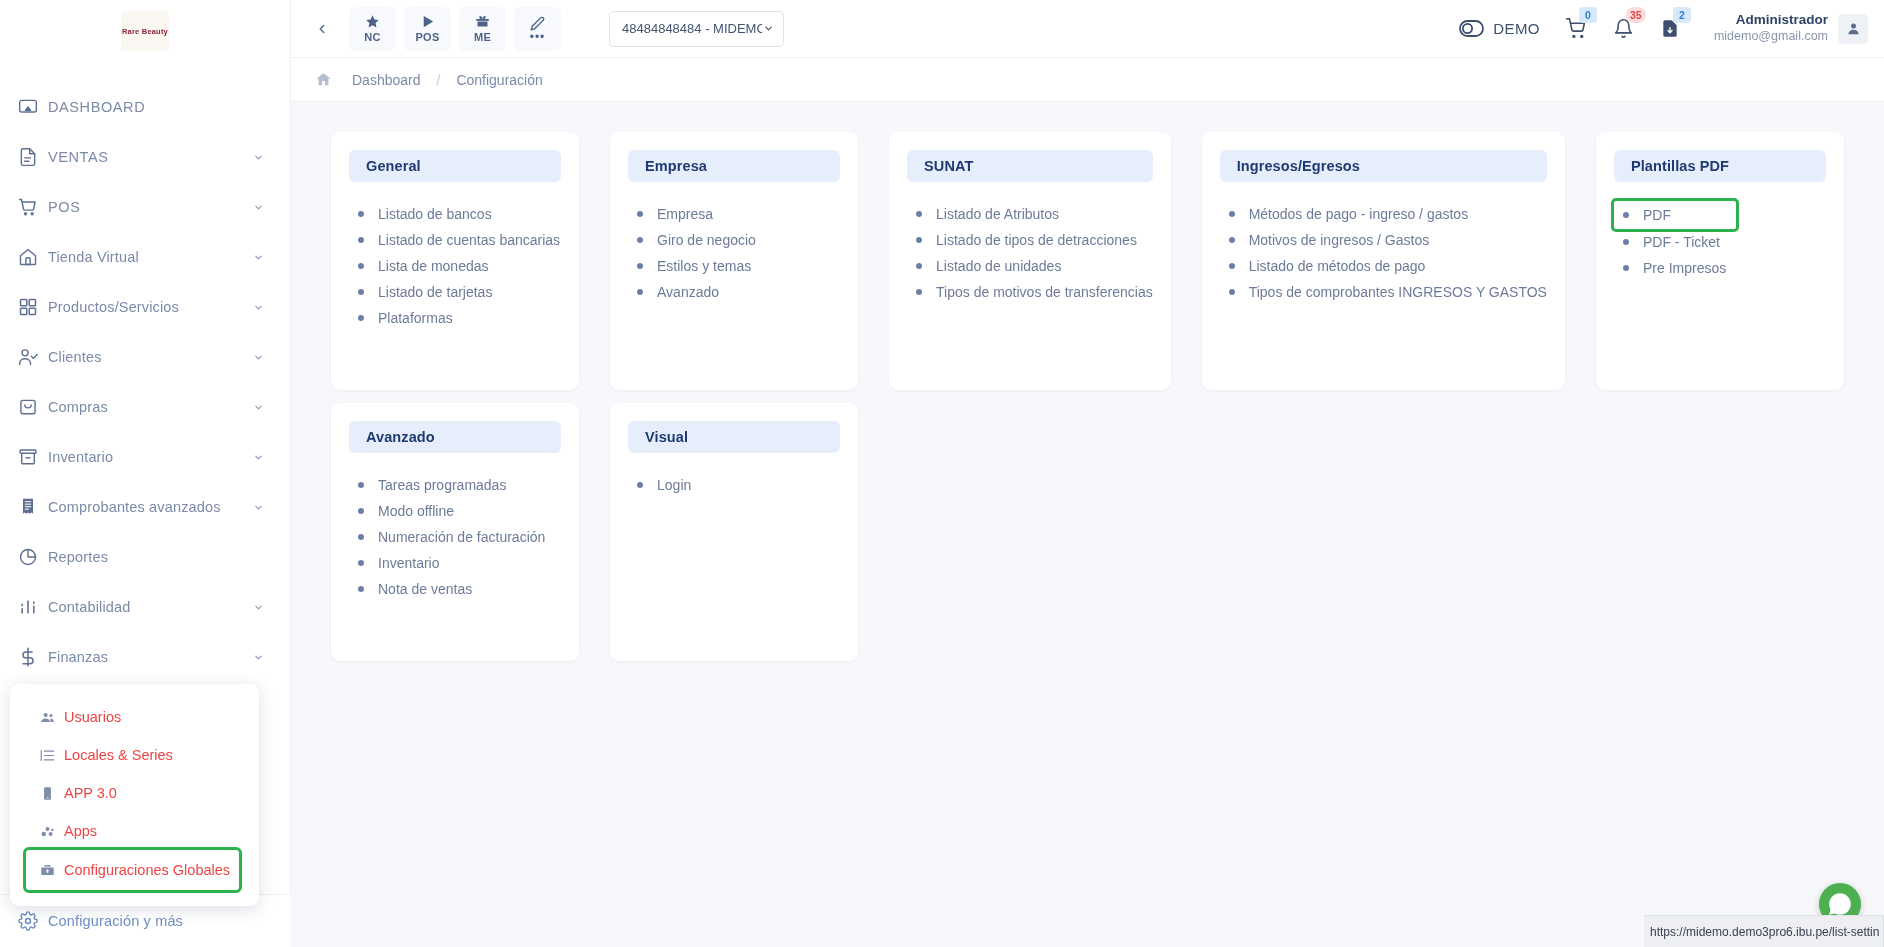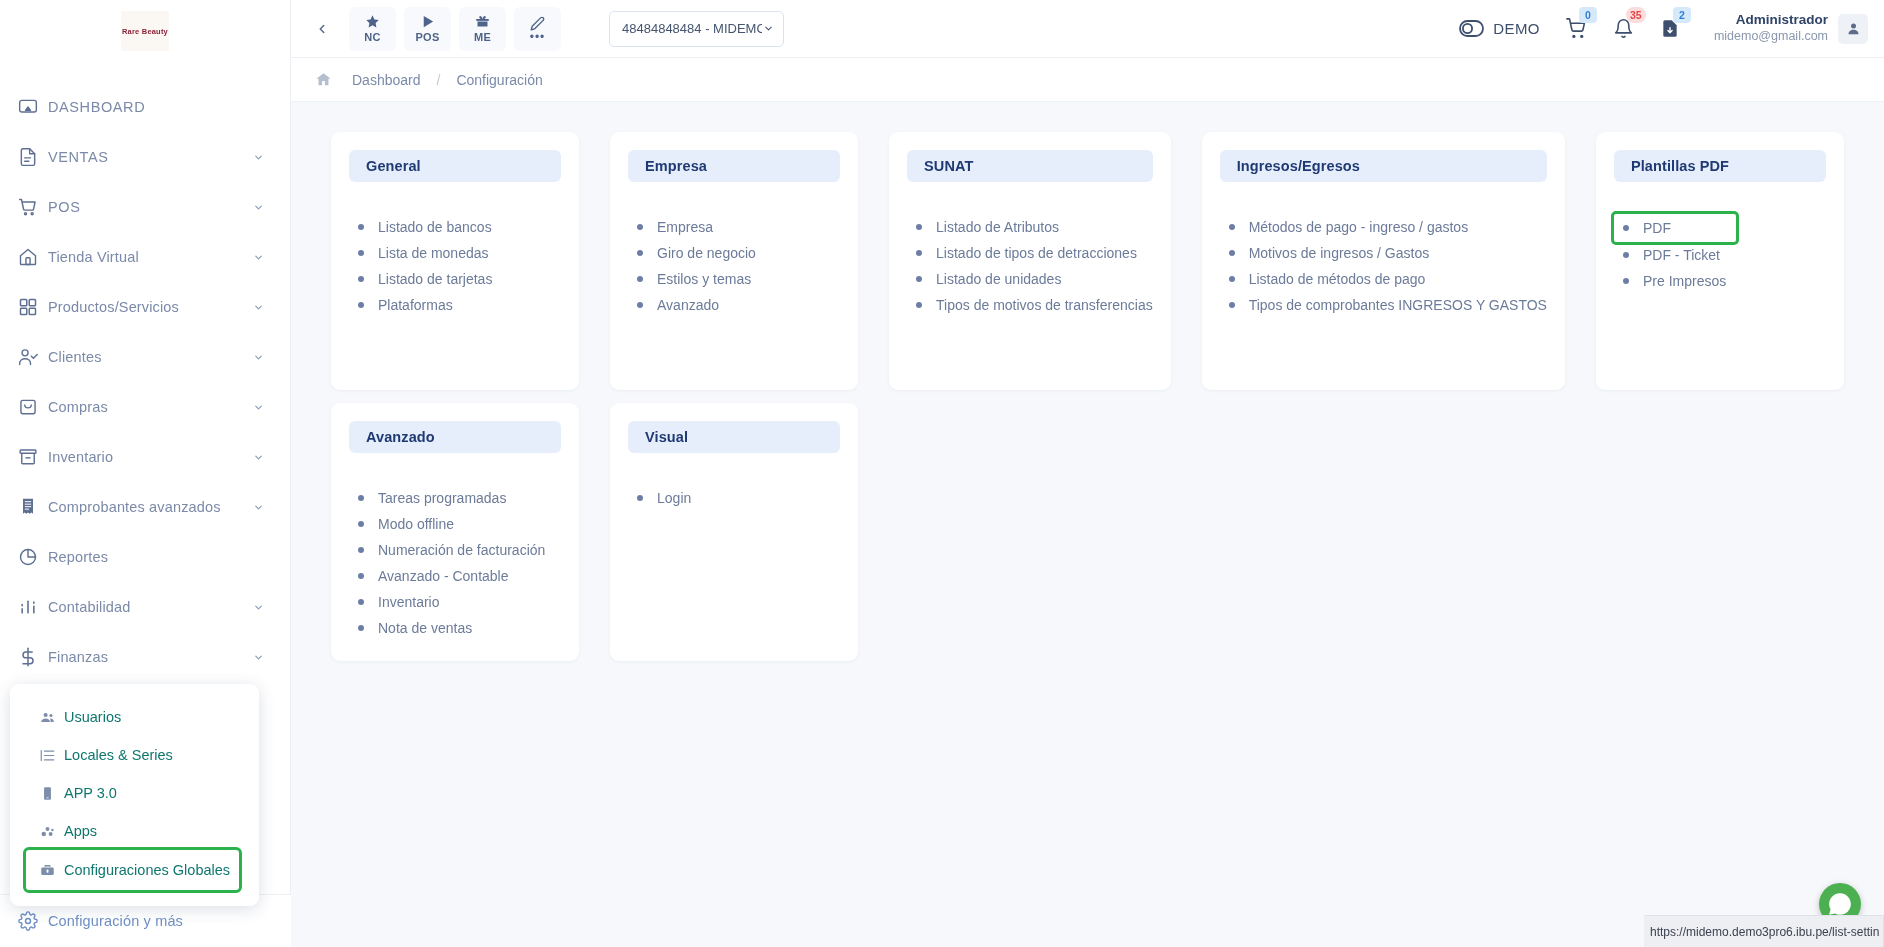--- a/index.html
+++ b/index.html
@@ -77,21 +77,21 @@
   .sub-item {
     display: flex; align-items: center;
     height: 38px; padding: 0 16px 0 30px; cursor: pointer;
     position: relative;
   }
   .sub-ico {
     width: 24px; min-width: 24px; color: #7e8da9;
     display: flex; align-items: center;
   }
   .sub-ico svg { width: 15px; height: 15px; display: block; }
-  .sub-label { font-size: 14.5px; color: #0f766e; white-space: nowrap; text-align: right; }
+  .sub-label { font-size: 14.5px; color: #ef4444; white-space: nowrap; text-align: right; }
   .sub-item.highlight {
     outline: 3px solid #2bb24c;
     border-radius: 3px;
     margin: 0 20px 0 16px;
     padding-left: 14px;
     height: 40px;
   }
 
   
   #topbar {
@@ -202,21 +202,21 @@
   .card.r2 { min-height: 258px; }
   .card.r3 { min-height: 142px; }
   .card-head {
     background: #e7eefb; border-radius: 6px;
     height: 32px; display: flex; align-items: center;
     padding-left: 17px;
   }
   .card-title {
     font-size: 14.5px; font-weight: bold; color: #1f3a73; letter-spacing: .1px;
   }
-  .card-list { list-style: none; margin-top: 32px; padding-left: 9px; }
+  .card-list { list-style: none; margin-top: 19px; padding-left: 9px; }
   .card-list li {
     display: flex; align-items: center;
     height: 26px; margin-bottom: 0; cursor: pointer;
     position: relative;
   }
   .bullet {
     width: 6px; height: 6px; border-radius: 50%;
     background: #6d7ea6; min-width: 6px; margin-right: 14px;
   }
   .li-label { font-size: 14px; color: #6c7b99; white-space: nowrap; }
@@ -624,20 +624,24 @@
         <div class="card-head">
           <span class="card-title">General</span>
         </div>
         <ul class="card-list">
           <li class="">
             <span class="bullet"></span>
             <span class="li-label">Listado de bancos</span>
           </li>
           <li class="">
             <span class="bullet"></span>
+            <span class="li-label">Listado de cuentas bancarias</span>
+          </li>
+          <li class="">
+            <span class="bullet"></span>
             <span class="li-label">Lista de monedas</span>
           </li>
           <li class="">
             <span class="bullet"></span>
             <span class="li-label">Listado de tarjetas</span>
           </li>
           <li class="">
             <span class="bullet"></span>
             <span class="li-label">Plataformas</span>
           </li>
@@ -743,24 +747,20 @@
           <li class="">
             <span class="bullet"></span>
             <span class="li-label">Modo offline</span>
           </li>
           <li class="">
             <span class="bullet"></span>
             <span class="li-label">Numeración de facturación</span>
           </li>
           <li class="">
             <span class="bullet"></span>
-            <span class="li-label">Avanzado - Contable</span>
-          </li>
-          <li class="">
-            <span class="bullet"></span>
             <span class="li-label">Inventario</span>
           </li>
           <li class="">
             <span class="bullet"></span>
             <span class="li-label">Nota de ventas</span>
           </li>
         </ul>
       </div>
       <div class="card r3">
         <div class="card-head">

